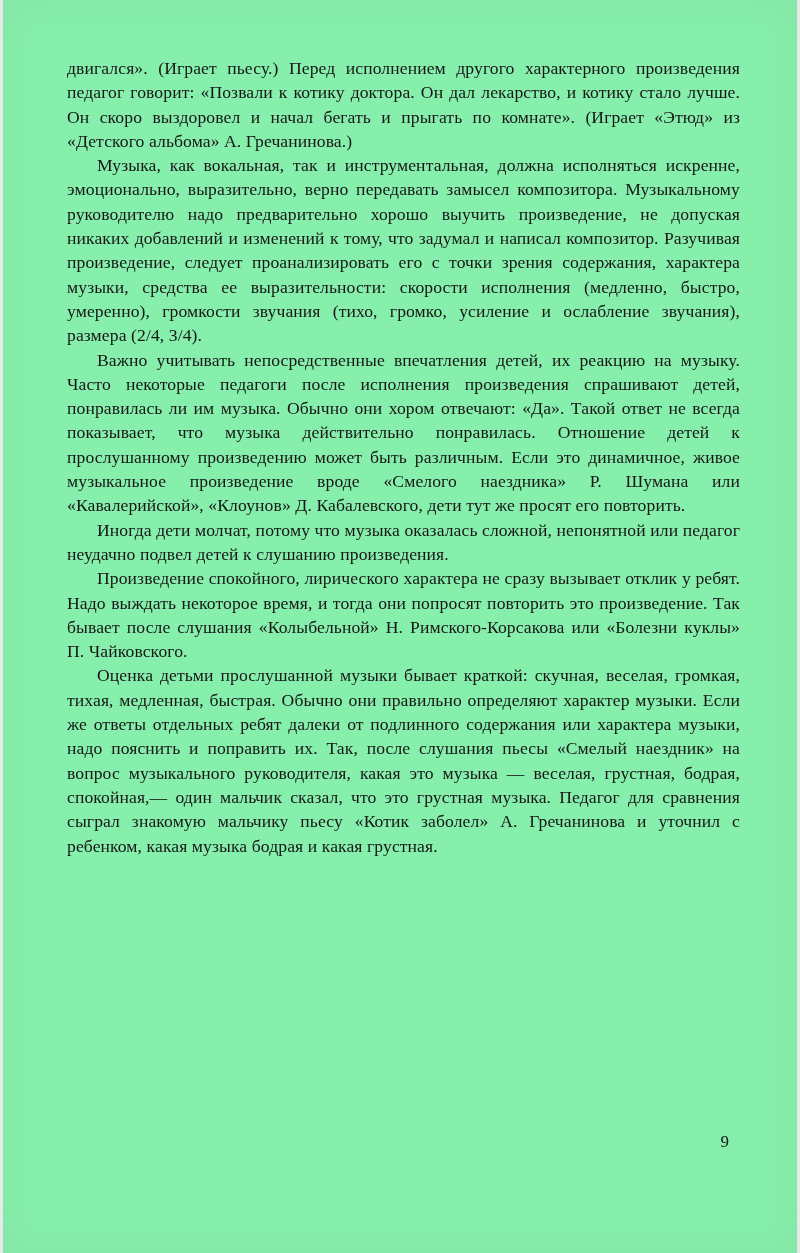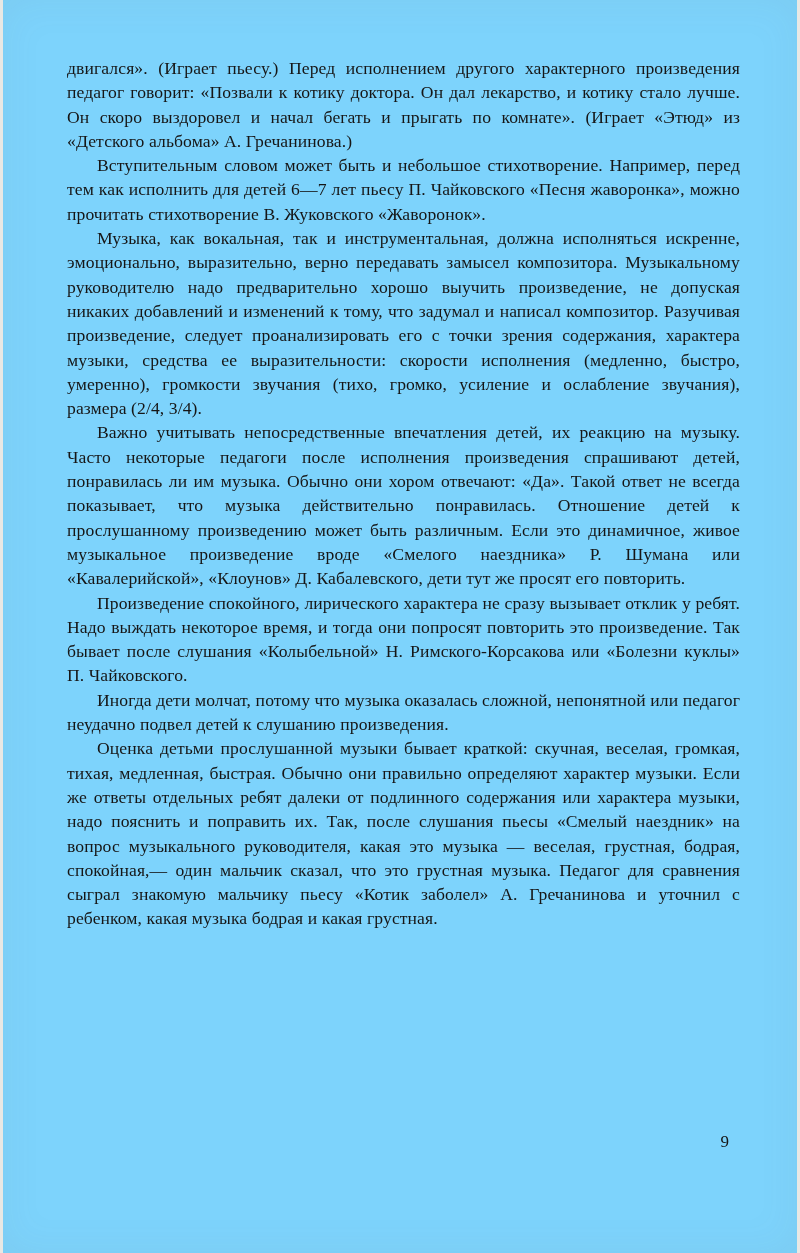--- a/index.html
+++ b/index.html
@@ -6,21 +6,21 @@
     margin: 0;
     padding: 0;
     background: #e8e8e4;
     font-family: "Liberation Serif", "DejaVu Serif", serif;
   }
   .page {
     position: relative;
     width: 794px;
     height: 1253px;
     margin: 0 auto;
-    background: #7dd3fc;
+    background: #86efac;
     box-sizing: border-box;
     padding: 56px 63px 1px 64px;
     color: #161616;
     box-shadow: inset 0 0 40px rgba(120,115,100,0.08);
   }
   .text-block {
     width: 673px;
     font-size: 17.6px;
     line-height: 24.3px;
     text-align: justify;
@@ -41,21 +41,20 @@
     font-size: 17px;
     color: #161616;
   }
 </style>
 </head>
 <body>
 
 <div class="page">
   <div class="text-block">
     <p class="no-indent">двигался». (Играет пьесу.) Перед исполнением другого характерного произведения педагог говорит: «Позвали к котику доктора. Он дал лекарство, и котику стало лучше. Он скоро выздоровел и начал бегать и прыгать по комнате». (Играет «Этюд» из «Детского альбома» А. Гречанинова.)</p>
-    <p>Вступительным словом может быть и небольшое стихотворение. Например, перед тем как исполнить для детей 6—7 лет пьесу П. Чайковского «Песня жаворонка», можно прочитать стихотворение В. Жуковского «Жаворонок».</p>
     <p>Музыка, как вокальная, так и инструментальная, должна исполняться искренне, эмоционально, выразительно, верно передавать замысел композитора. Музыкальному руководителю надо предварительно хорошо выучить произведение, не допуская никаких добавлений и изменений к тому, что задумал и написал композитор. Разучивая произведение, следует проанализировать его с точки зрения содержания, характера музыки, средства ее выразительности: скорости исполнения (медленно, быстро, умеренно), громкости звучания (тихо, громко, усиление и ослабление звучания), размера (2/4, 3/4).</p>
     <p>Важно учитывать непосредственные впечатления детей, их реакцию на музыку. Часто некоторые педагоги после исполнения произведения спрашивают детей, понравилась ли им музыка. Обычно они хором отвечают: «Да». Такой ответ не всегда показывает, что музыка действительно понравилась. Отношение детей к прослушанному произведению может быть различным. Если это динамичное, живое музыкальное произведение вроде «Смелого наездника» Р. Шумана или «Кавалерийской», «Клоунов» Д. Кабалевского, дети тут же просят его повторить.</p>
+    <p>Иногда дети молчат, потому что музыка оказалась сложной, непонятной или педагог неудачно подвел детей к слушанию произведения.</p>
     <p>Произведение спокойного, лирического характера не сразу вызывает отклик у ребят. Надо выждать некоторое время, и тогда они попросят повторить это произведение. Так бывает после слушания «Колыбельной» Н. Римского-Корсакова или «Болезни куклы» П. Чайковского.</p>
-    <p>Иногда дети молчат, потому что музыка оказалась сложной, непонятной или педагог неудачно подвел детей к слушанию произведения.</p>
     <p>Оценка детьми прослушанной музыки бывает краткой: скучная, веселая, громкая, тихая, медленная, быстрая. Обычно они правильно определяют характер музыки. Если же ответы отдельных ребят далеки от подлинного содержания или характера музыки, надо пояснить и поправить их. Так, после слушания пьесы «Смелый наездник» на вопрос музыкального руководителя, какая это музыка — веселая, грустная, бодрая, спокойная,— один мальчик сказал, что это грустная музыка. Педагог для сравнения сыграл знакомую мальчику пьесу «Котик заболел» А. Гречанинова и уточнил с ребенком, какая музыка бодрая и какая грустная.</p>
   </div>
   <div class="page-number">9</div>
 </div>
 
 </body></html>

